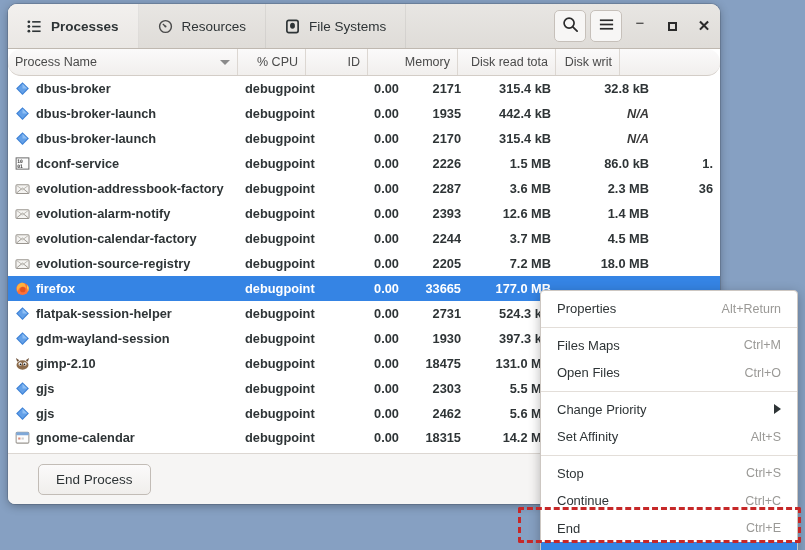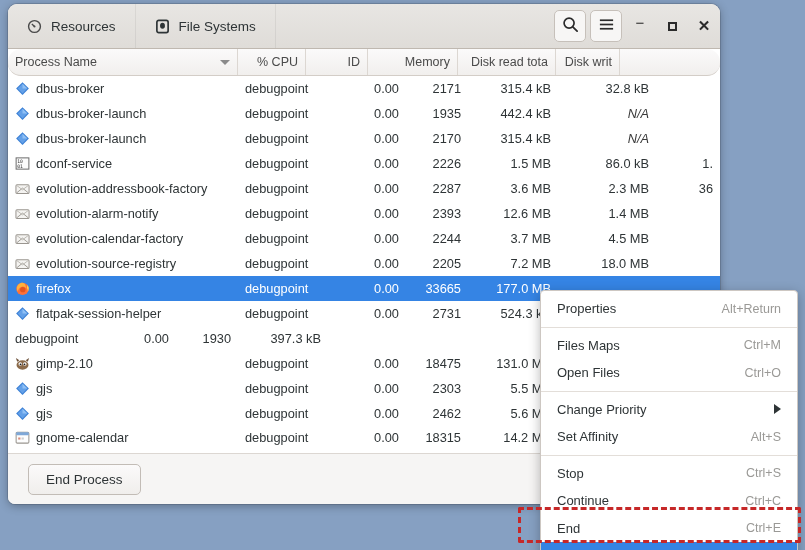--- a/index.html
+++ b/index.html
@@ -109,39 +109,40 @@
     border-top: 5px solid #8a8a8a;
   }
 
   .row {
     display: flex;
     height: 25px;
     font-size: 12.8px;
     color: #2e3436;
     align-items: center;
     cursor: default;
+    font-weight: bold;
   }
   .row.sel { background: #3584e4; color: #ffffff; }
   .cell { padding: 0 7px; overflow: hidden; white-space: nowrap; display:flex; align-items:center; }
   .cell.num { justify-content: flex-end; }
   .cell.name { gap: 6px; }
   .na { font-style: italic; color: #3a3a3a; }
 
   
   .ico { width: 15px; height: 15px; flex: 0 0 15px; position: relative; }
   .ico svg { display:block; }
 
   
   #actionbar {
     height: 51px;
     background: #f6f5f4;
     border-top: 1px solid #dcd7d2;
     display: flex;
     align-items: center;
-    padding-left: 20px;
+    padding-left: 30px;
   }
   #end-process {
     font-size: 13.5px;
     color: #2e3436;
     padding: 7px 17px;
     background: linear-gradient(180deg,#fbfafa 0%,#f0eeec 100%);
     border: 1px solid #c2bcb6;
     border-radius: 5px;
     cursor: default;
   }
@@ -195,20 +196,33 @@
     pointer-events: none;
   }
 </style>
 </head>
 <body>
 
 <div id="window">
 
   <div id="headerbar">
 
+    <div class="tab active">
+      <span class="tabicon">
+        <svg width="15" height="15" viewBox="0 0 16 16">
+          <circle cx="2" cy="3" r="1.5" fill="#2e3436"></circle>
+            <rect x="5.5" y="2.2" width="9" height="1.7" fill="#2e3436"></rect>
+          <circle cx="2" cy="8" r="1.5" fill="#2e3436"></circle>
+            <rect x="5.5" y="7.2" width="9" height="1.7" fill="#2e3436"></rect>
+          <circle cx="2" cy="13" r="1.5" fill="#2e3436"></circle>
+            <rect x="5.5" y="12.2" width="9" height="1.7" fill="#2e3436"></rect>
+        </svg>
+      </span>
+      <span class="lbl">Processes</span>
+    </div>
 
     <div class="tab">
       <span class="tabicon">
         <svg width="15" height="15" viewBox="0 0 16 16">
           <circle cx="8" cy="8" r="6.3" fill="none" stroke="#4a4a4a" stroke-width="1.5"></circle>
           <line x1="8" y1="8" x2="5.2" y2="5.4" stroke="#4a4a4a" stroke-width="1.5"></line>
           <circle cx="8" cy="8" r="1.1" fill="#4a4a4a"></circle>
         </svg>
       </span>
       <span class="lbl">Resources</span>
@@ -576,20 +590,30 @@
             <span>524.3 kB</span>
           </div>
           <div class="cell num" style="width: 98px; flex: 0 0 98px;">
             <span></span>
           </div>
           <div class="cell num" style="width: 64px; flex: 0 0 64px;">
             <span></span>
           </div>
         </div>
         <div class="row">
+          <div class="cell name" style="width: 230px; flex: 0 0 230px;">
+            <span class="ico">
+              <svg width="15" height="15" viewBox="0 0 16 16">
+                <polygon points="8,1.2 14.8,8 8,14.8 1.2,8" fill="#3a7fd5"></polygon>
+                <polygon points="8,2.8 13.2,8 8,13.2 2.8,8" fill="#63a0e8"></polygon>
+                <polygon points="8,2.8 13.2,8 8,8" fill="#8fc0f5"></polygon>
+              </svg>
+            </span>
+            <span>gdm-wayland-session</span>
+          </div>
           <div class="cell" style="width: 100px; flex: 0 0 100px;">
             <span>debugpoint</span>
           </div>
           <div class="cell num" style="width: 68px; flex: 0 0 68px;">
             <span>0.00</span>
           </div>
           <div class="cell num" style="width: 62px; flex: 0 0 62px;">
             <span>1930</span>
           </div>
           <div class="cell num" style="width: 90px; flex: 0 0 90px;">

